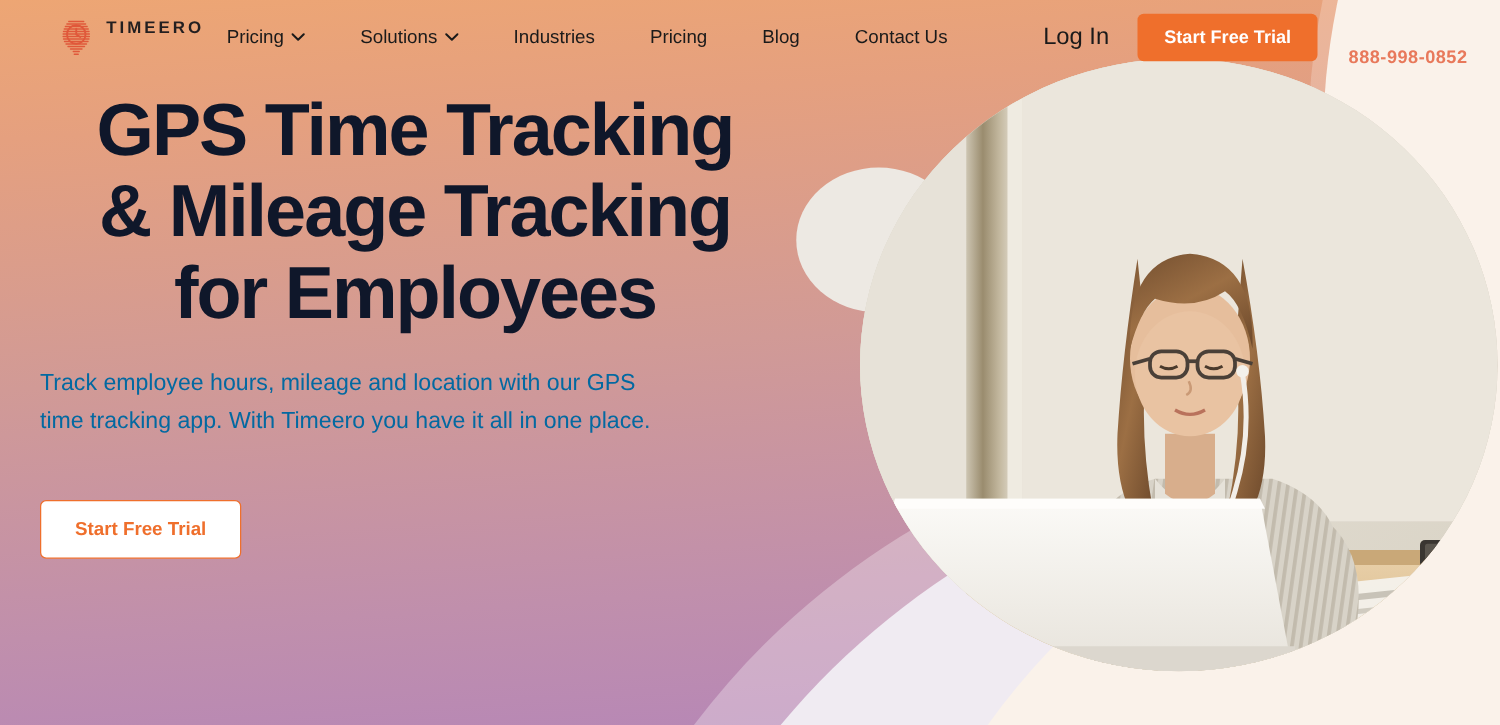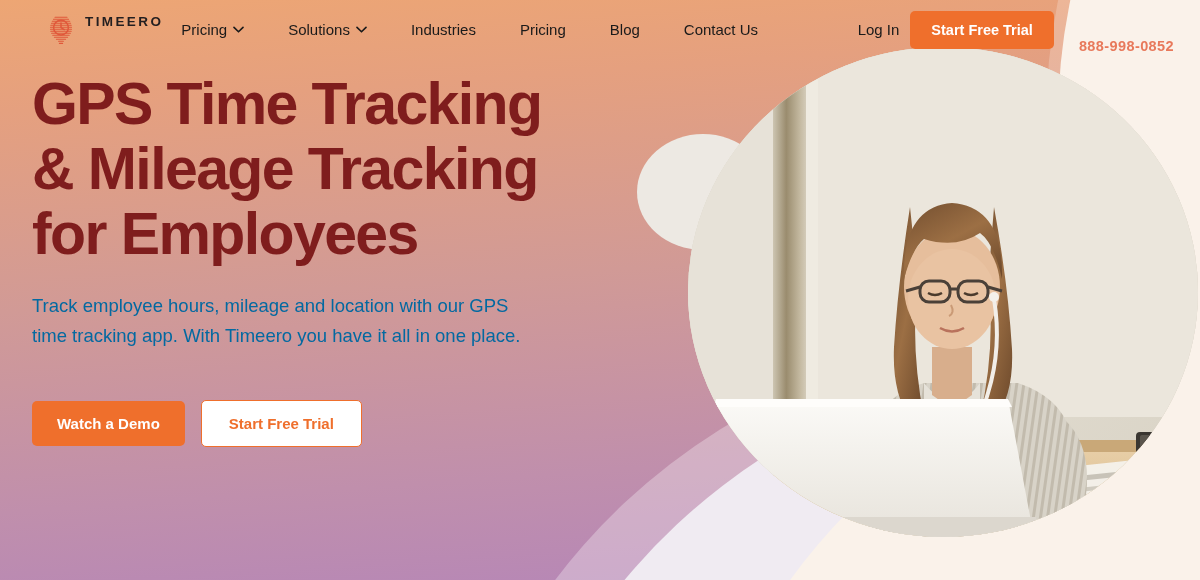--- a/index.html
+++ b/index.html
@@ -112,43 +112,44 @@
     font-size:15px; color:#1A1A1A; font-weight:normal;
     padding:0 0; margin-right:44px; cursor:pointer;
     white-space:nowrap;
   }
   .nav-item:last-child { margin-right:0; }
   .chev { display:inline-block; width:11px; height:7px; }
   .chev svg { display:block; }
 
   .nav-right { margin-left:auto; display:flex; align-items:center; gap:0; }
   .login-link {
-    font-size:15px; color:#1A1A1A; margin-right:11px; cursor:pointer; white-space:nowrap;
+    font-size:19px; color:#1A1A1A; margin-right:23px; cursor:pointer; white-space:nowrap;
   }
   .trial-btn {
     background:#EF6F2C; color:#fff;
     font-size:14.5px; font-weight:bold;
     border:none; border-radius:5px;
     padding:11px 21px; cursor:pointer; white-space:nowrap;
     font-family:"Liberation Sans", sans-serif;
   }
   .phone {
     font-size:14.5px; font-weight:bold; color:#E8795B;
     letter-spacing:0.4px; margin-left:25px; cursor:pointer; white-space:nowrap;margin-top:32px;
   }
 
   
   .hero {
     position:absolute; left:32px; top:72px; width:600px; z-index:20;
   }
   .hero h1 {
     font-size:59px; line-height:65px;
-    font-weight:bold; color:#7f1d1d;
+    font-weight:bold; color:#0f172a;
     letter-spacing:-1.6px;
     font-family:"Liberation Sans", sans-serif;
+    text-align:center;
   }
   .hero .sub {
     margin-top:24px;
     font-size:18.5px; line-height:30px; color:#0369a1;
     max-width:560px;
   }
   .cta-row { margin-top:49px; display:flex; align-items:center; gap:16px; }
   .btn-demo {
     background:#EF6F2C; color:#ffffff;
     font-size:15px; font-weight:bold;
@@ -356,18 +357,17 @@
     <h1>
       <span>GPS Time Tracking</span><br>
       <span>&amp; Mileage Tracking</span><br>
       <span>for Employees</span>
     </h1>
     <p class="sub">
       <span>Track employee hours, mileage and location with our GPS</span><br>
       <span>time tracking app. With Timeero you have it all in one place.</span>
     </p>
     <div class="cta-row">
-      <button class="btn-demo">Watch a Demo</button>
       <button class="btn-trial-2">Start Free Trial</button>
     </div>
   </div>
 
 </div>
 
 </body></html>

